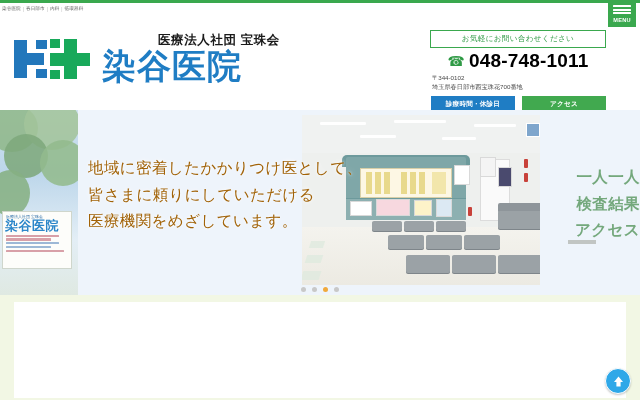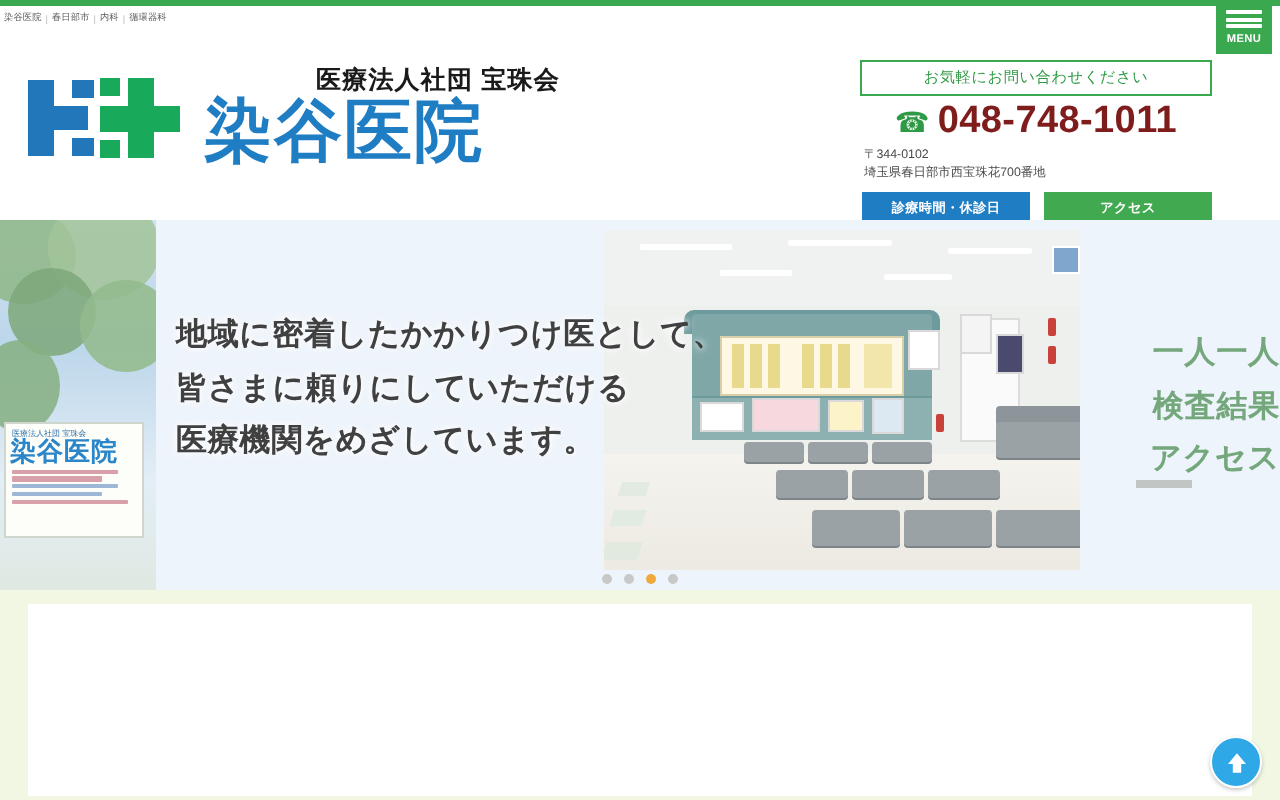--- a/index.html
+++ b/index.html
@@ -64,21 +64,21 @@
     border: 1px solid #3aa84e; color: #2f9a45;
     font-size: 7.6px; padding: 3px 0; letter-spacing: .3px;
     background: #ffffff; white-space: nowrap;
   }
   .contact-tel {
     display: flex; align-items: center; justify-content: center;
     gap: 4px; margin-top: 3px;
   }
   .tel-icon { font-size: 14px; color: #2f9a45; line-height: 1; }
   .tel-num {
-    font-size: 19px; color: #7f1d1d; font-weight: bold;
+    font-size: 19px; color: #000000; font-weight: bold;
     letter-spacing: .2px; line-height: 1;
   }
   .addr { text-align: left; margin-top: 3px; padding-left: 2px; }
   .addr-line { font-size: 6.2px; color: #4a4a4a; line-height: 1.5; white-space: nowrap; }
   .btn-row { display: flex; gap: 7px; margin-top: 4px; padding-left: 1px; }
   .hbtn {
     flex: 1; text-align: center; color: #ffffff;
     font-size: 6.6px; font-weight: bold; padding: 4px 0;
     letter-spacing: .2px; cursor: pointer; white-space: nowrap;
   }
@@ -150,21 +150,21 @@
     background: linear-gradient(#f4f3ee, #eceae2);
   }
   .wr-bench { position: absolute; background: #9ba2a6; border-radius: 2px; box-shadow: 0 1px 0 #7e858a; }
   .wr-benchside { position: absolute; background: #8e959a; border-radius: 2px; }
   .wr-tile { position: absolute; background: #dfeadf; opacity: .8; transform: skewX(-18deg); }
   .wr-pic { position: absolute; background: #7fa6cc; border: 1px solid #ffffff; }
   .wr-fire { position: absolute; width: 4px; height: 9px; background: #c8423a; border-radius: 1px; }
 
   .hero-caption { position: absolute; left: 88px; top: 45px; z-index: 5; }
   .hero-line {
-    font-size: 15.5px; font-weight: bold; color: #404040;
+    font-size: 15.5px; font-weight: normal; color: #a16207;
     line-height: 1.72; letter-spacing: .4px; white-space: nowrap;
     text-shadow: 0 0 3px rgba(255,255,255,.95), 0 0 6px rgba(255,255,255,.85);
   }
   .hero-next { position: absolute; right: 0; top: 54px; z-index: 4; overflow: hidden; width: 72px; text-align: right; }
   .hero-next-line {
     font-size: 15.5px; font-weight: bold; color: #74a87c;
     line-height: 1.72; letter-spacing: .4px; white-space: nowrap;
   }
   .hero-badge {
     position: absolute; left: 0; top: 76px; width: 28px; height: 26px;

